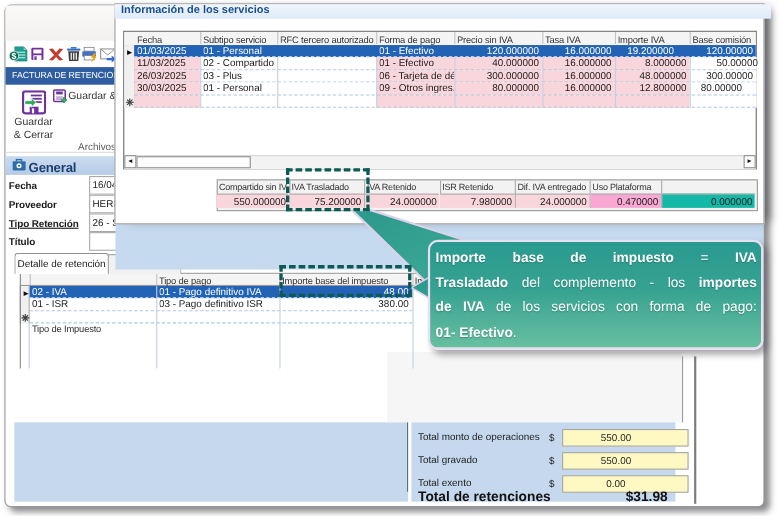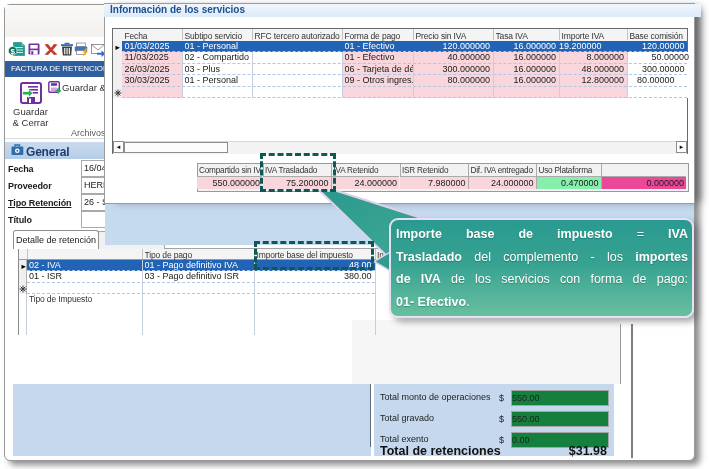--- a/index.html
+++ b/index.html
@@ -23,21 +23,21 @@
 
 .lg{z-index:3;}
 
 #band{left:105px;top:203px;width:589px;height:41px;background:#c5d9ef;border-top:1px solid #9db3d1;z-index:6;}
 #grayzone{left:352px;top:320px;width:268px;height:64px;background:#f6f6f6;z-index:2;}
 #vl620{left:620px;top:324px;width:1px;height:60px;background:#9a9a9a;z-index:2;}
 #vl631{left:631px;top:324px;width:2px;height:134px;background:#7d7d7d;z-index:2;}
 #bluepanL{left:13px;top:384px;width:358px;height:72px;background:#c5d8ee;z-index:2;}
 #bluepanR{left:374px;top:384px;width:240px;height:72px;background:#c5d8ee;z-index:2;}
 .tlabel{font-size:9px;color:#222;z-index:3;}
-.tbox{width:96px;height:14px;border:1px solid #a5a5a5;background:#15803d;font-size:9px;line-height:14px;text-align:left;padding-right:0;color:#222;z-index:3;}
+.tbox{width:96px;height:14px;border:1px solid #a5a5a5;background:#fef9c3;font-size:9px;line-height:14px;text-align:center;padding-right:17px;color:#222;z-index:3;}
 
 #fgwin{left:104px;top:3px;width:589px;height:199px;background:#fff;border:1px solid #9b9b9b;box-shadow:9px 1px 8px -3px rgba(80,80,85,.6);z-index:20;}
 #fgtitle{left:104px;top:4px;width:591px;height:12.5px;background:linear-gradient(#f0f6fd,#ddeaf8);font-size:10px;font-weight:bold;color:#1b4e8e;line-height:12px;padding-left:6px;z-index:21;}
 .g{z-index:22;}
 
 .hc{font-size:8.5px;letter-spacing:-0.15px;color:#333;line-height:12px;overflow:hidden;white-space:nowrap;}
 .cell{font-size:9px;line-height:11.5px;overflow:hidden;white-space:nowrap;color:#1a1a1a;}
 
 .dash{border:3px dashed #0d5a54;z-index:48;}
 #bubble{left:389px;top:218px;width:301px;height:96px;border:2px solid #e6e1f2;border-radius:9px;background:linear-gradient(180deg,#2a9a90 0%,#36a291 45%,#68bfa0 100%);box-shadow:4px 4px 6px rgba(70,70,80,.45);z-index:46;}
@@ -142,21 +142,21 @@
 <div class="a g" style="left:627px;top:29px;width:1px;height:10.5px;background:#c2c2c2;"></div>
 <div class="a g hc" style="left:629.5px;top:29.5px;width:56.5px;">Base comisión</div>
 <div class="a g" style="left:113px;top:40.5px;width:9px;height:57.5px;background:#f0f0f0;border-right:1px solid #b0b0b0;"></div>
 <div class="a g" style="left:122px;top:40.5px;width:565.0px;height:11.5px;background:#2263b5;"></div>
 <div class="a g" style="left:122px;top:51.0px;width:565.0px;height:0;border-top:1px dashed #aec7e4;"></div>
 <div class="a g cell" style="left:124.5px;top:40.5px;width:57px;color:#fff;">01/03/2025</div>
 <div class="a g cell" style="left:184.5px;top:40.5px;width:67px;color:#fff;">01 - Personal</div>
 <div class="a g cell" style="left:344.5px;top:40.5px;width:68px;color:#fff;">01 - Efectivo</div>
 <div class="a g cell" style="left:413px;top:40.5px;width:77px;text-align:right;color:#fff;">120.000000</div>
 <div class="a g cell" style="left:493px;top:40.5px;width:63px;text-align:right;color:#fff;">16.000000</div>
-<div class="a g cell" style="left:559px;top:40.5px;width:65px;text-align:left;color:#fff;">19.200000</div>
+<div class="a g cell" style="left:559px;top:40.5px;width:65px;text-align:center;color:#fff;">19.200000</div>
 <div class="a g cell" style="left:627px;top:40.5px;width:57.5px;text-align:right;color:#fff;">120.00000</div>
 <div class="a g" style="left:122px;top:52px;width:60px;height:11.5px;background:#f9d6dc;"></div>
 <div class="a g" style="left:182px;top:52px;width:70px;height:11.5px;background:#fff;"></div>
 <div class="a g" style="left:252px;top:52px;width:90px;height:11.5px;background:#fff;"></div>
 <div class="a g" style="left:342px;top:52px;width:71px;height:11.5px;background:#f9d6dc;"></div>
 <div class="a g" style="left:413px;top:52px;width:80px;height:11.5px;background:#f9d6dc;"></div>
 <div class="a g" style="left:493px;top:52px;width:66px;height:11.5px;background:#f9d6dc;"></div>
 <div class="a g" style="left:559px;top:52px;width:68px;height:11.5px;background:#f9d6dc;"></div>
 <div class="a g" style="left:627px;top:52px;width:60.5px;height:11.5px;background:#fff;"></div>
 <div class="a g" style="left:122px;top:62.5px;width:565.0px;height:0;border-top:1px dashed #aec7e4;"></div>
@@ -239,24 +239,24 @@
 <div class="a g hc" style="left:333.5px;top:165px;width:64.5px;font-size:8.2px;letter-spacing:-0.2px;">IVA Retenido</div>
 <div class="a g" style="left:331.5px;top:176px;width:67.5px;height:13px;background:#f9d6dc;border-top:1px solid #ababab;font-size:9px;line-height:13px;text-align:right;padding-right:2px;box-sizing:border-box;color:#1a1a1a;">24.000000</div>
 <div class="a g" style="left:399.5px;top:164px;width:1px;height:25px;background:#ababab;"></div>
 <div class="a g hc" style="left:402.0px;top:165px;width:64.5px;font-size:8.2px;letter-spacing:-0.2px;">ISR Retenido</div>
 <div class="a g" style="left:400.0px;top:176px;width:67.5px;height:13px;background:#f9d6dc;border-top:1px solid #ababab;font-size:9px;line-height:13px;text-align:right;padding-right:2px;box-sizing:border-box;color:#1a1a1a;">7.980000</div>
 <div class="a g" style="left:468px;top:164px;width:1px;height:25px;background:#ababab;"></div>
 <div class="a g hc" style="left:470.5px;top:165px;width:64px;font-size:8.2px;letter-spacing:-0.2px;">Dif. IVA entregado</div>
 <div class="a g" style="left:468.5px;top:176px;width:67px;height:13px;background:#f9d6dc;border-top:1px solid #ababab;font-size:9px;line-height:13px;text-align:right;padding-right:2px;box-sizing:border-box;color:#1a1a1a;">24.000000</div>
 <div class="a g" style="left:536px;top:164px;width:1px;height:25px;background:#ababab;"></div>
 <div class="a g hc" style="left:538.5px;top:165px;width:61px;font-size:8.2px;letter-spacing:-0.2px;">Uso Plataforma</div>
-<div class="a g" style="left:536.5px;top:176px;width:64px;height:13px;background:#86efac;border-top:1px solid #ababab;font-size:9px;line-height:13px;text-align:right;padding-right:2px;box-sizing:border-box;color:#1a1a1a;">0.470000</div>
+<div class="a g" style="left:536.5px;top:176px;width:64px;height:13px;background:#f9a8d4;border-top:1px solid #ababab;font-size:9px;line-height:13px;text-align:right;padding-right:2px;box-sizing:border-box;color:#1a1a1a;">0.470000</div>
 <div class="a g" style="left:601px;top:164px;width:1px;height:25px;background:#ababab;"></div>
 <div class="a g hc" style="left:603.5px;top:179px;width:81.5px;font-size:8.2px;letter-spacing:-0.2px;font-family:Liberation Mono, monospace;">Cont. Gubernamental</div>
-<div class="a g" style="left:601.5px;top:176px;width:84.5px;height:13px;background:#ec4899;border-top:1px solid #ababab;font-size:9px;line-height:13px;text-align:right;padding-right:2px;box-sizing:border-box;color:#1a1a1a;">0.000000</div>
+<div class="a g" style="left:601.5px;top:176px;width:84.5px;height:13px;background:#14b8a6;border-top:1px solid #ababab;font-size:9px;line-height:13px;text-align:right;padding-right:2px;box-sizing:border-box;color:#1a1a1a;">0.000000</div>
 
 <svg class="a" style="left:8px;top:42px;z-index:2;" width="98" height="15" viewBox="0 0 98 15">
 
   <path d="M5.5 0.5 L13.5 0.5 L16.5 3.5 L16.5 13.5 L5.5 13.5 Z" fill="#1d9e92" stroke="#157d74" stroke-width="0.6"></path>
   <path d="M13.5 0.5 L13.5 3.5 L16.5 3.5 Z" fill="#7fccc4"></path>
   <rect x="7" y="5" width="8" height="1" fill="#e8f7f5" opacity="0.85"></rect>
   <rect x="7" y="7.5" width="8" height="1" fill="#e8f7f5" opacity="0.85"></rect>
   <rect x="7" y="10" width="8" height="1" fill="#e8f7f5" opacity="0.85"></rect>
   <circle cx="4.7" cy="8.8" r="4.3" fill="#0d6b55" stroke="#e6f2ef" stroke-width="0.7"></circle>
   <text x="4.7" y="11.6" font-size="8" font-weight="bold" fill="#fff" text-anchor="middle" font-family="Liberation Sans">$</text>

